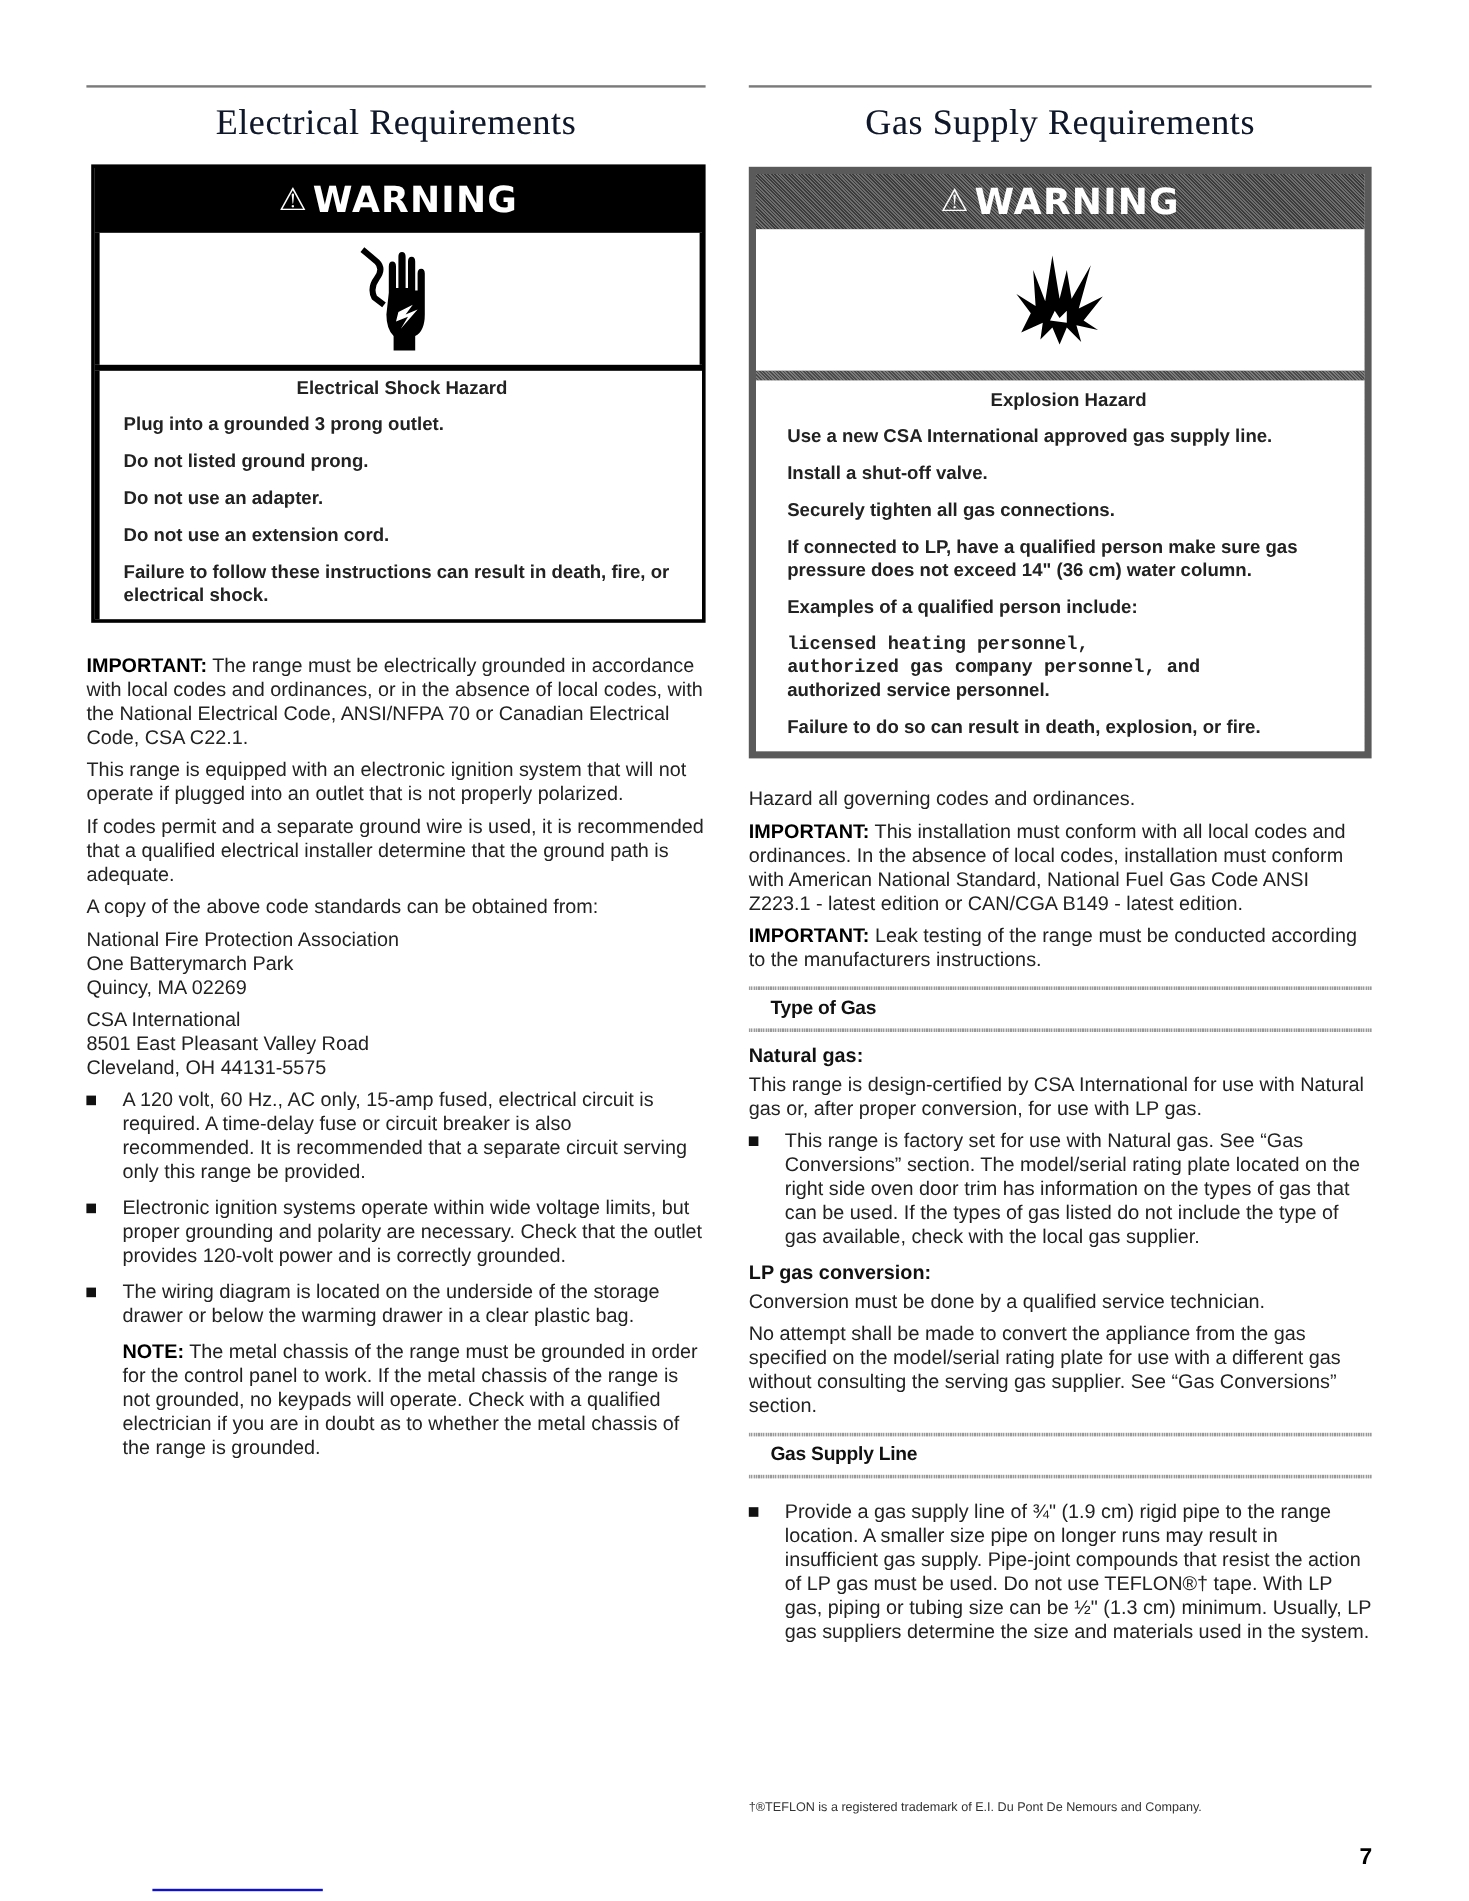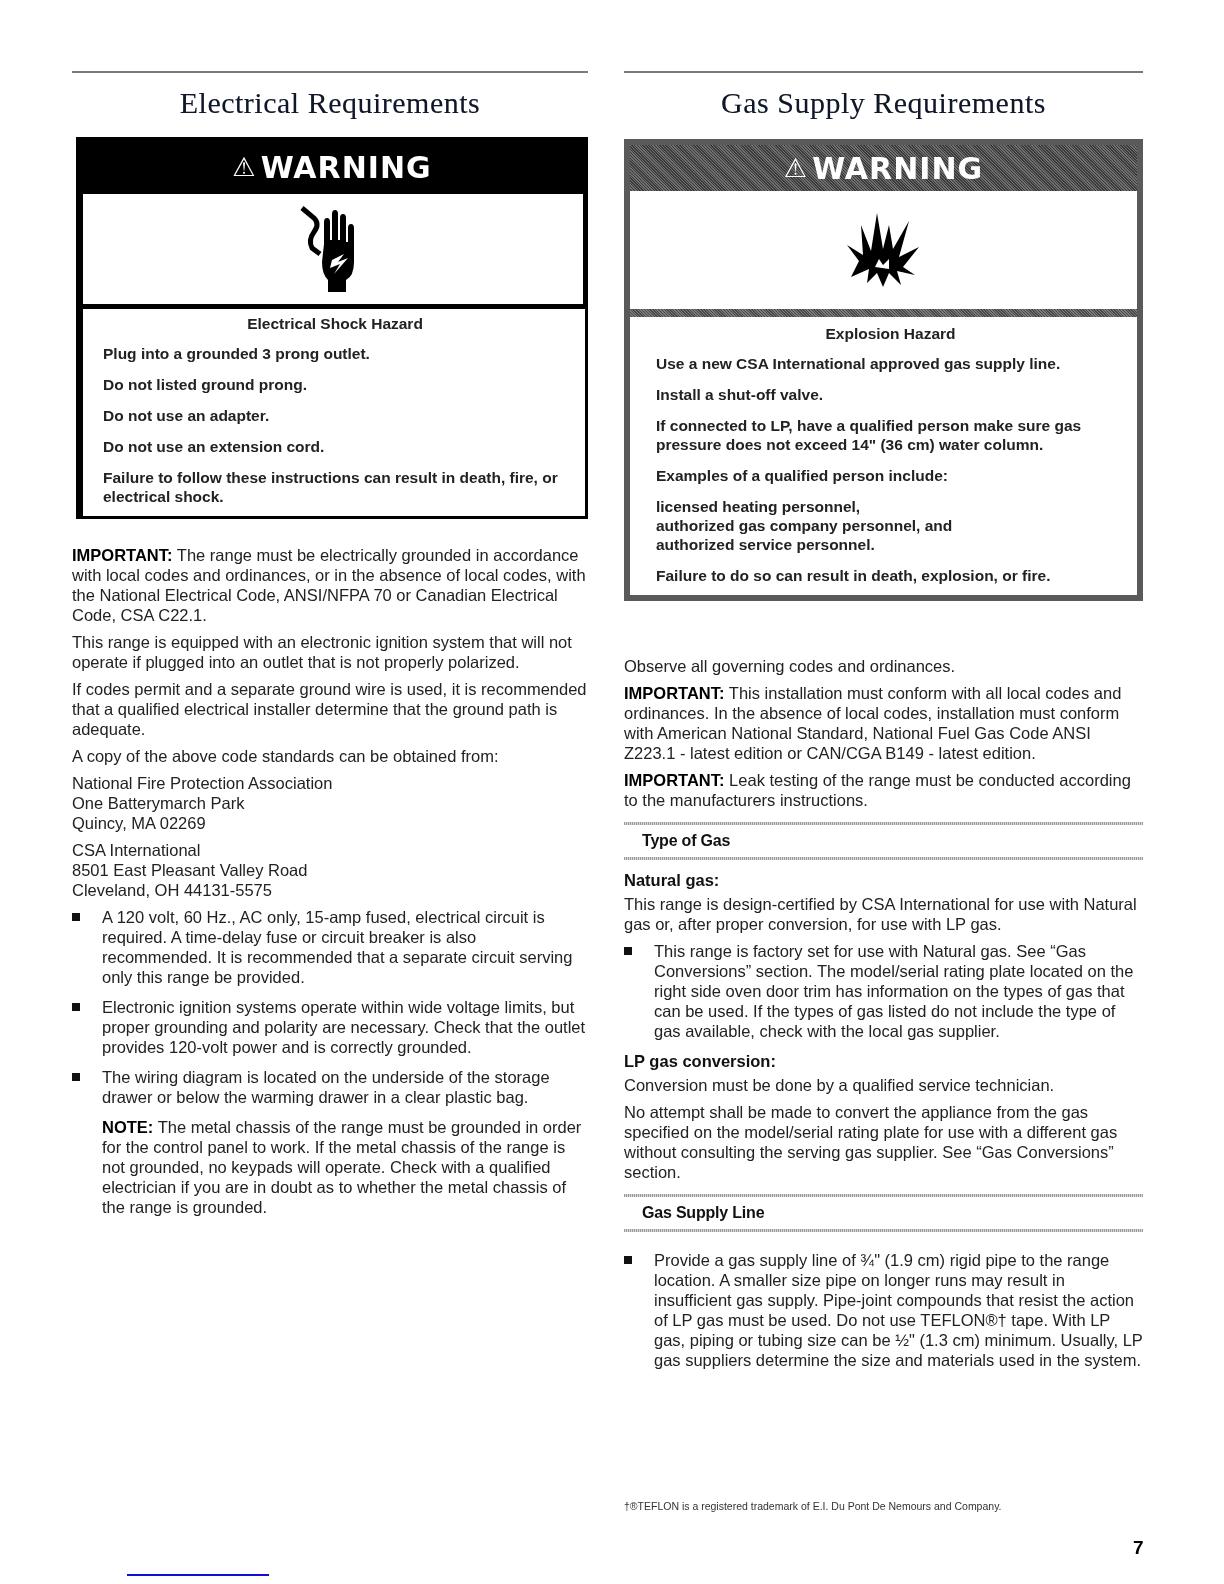--- a/index.html
+++ b/index.html
@@ -32,21 +32,21 @@
   .warn-body p { font-weight: bold; font-size: 15.5px; line-height: 19px; margin-bottom: 12px; color: #222; }
   .warn-body p:last-child { margin-bottom: 0; }
 
   
   .warn.gray { border: 6px solid #5a5a5a;
     background-image: repeating-linear-gradient(45deg, #6a6a6a 0 1px, #4a4a4a 1px 2px); }
   .warn.gray .warn-head { background: repeating-linear-gradient(45deg, #6e6e6e 0 1px, #3c3c3c 1px 2px); height: 46px; }
   .warn.gray .warn-icon-area { background: #fff; border: none; height: 118px; }
   .warn.gray .warn-sep { height: 8px; background: repeating-linear-gradient(45deg, #7a7a7a 0 1px, #4a4a4a 1px 2px); }
   .warn.gray .warn-body { background: #fff; border: none; padding: 8px 12px 10px 26px; }
-  .warn.gray .warn-body p.tight { margin-bottom: 0; }
+  .warn.gray .warn-body p.tight { margin-bottom: 0; font-family: Liberation Mono, monospace; }
 
   .text { position: absolute; left: 0; right: 0; font-size: 16.5px; line-height: 20px; color: #222; }
   .text p { margin-bottom: 7px; }
   .text b { font-weight: bold; color: #000000; }
   .center { }
   .addr { margin-bottom: 7px; }
 
   .bullet { position: relative; padding-left: 30px; margin-bottom: 10px; }
   .bullet::before { content: ""; position: absolute; left: 0; top: 6px; width: 8px; height: 8px; background: #111; }
   .indent { padding-left: 30px; }
@@ -126,31 +126,32 @@
       <svg width="90" height="90" viewBox="0 0 90 90">
         <path d="M20 56 L8 40 L24 50 L22 20 L32 46 L38 8 L44 44 L50 20 L54 44 L70 16 L60 52 L80 42 L64 62 L76 70 L58 66 L62 80 L50 68 L44 82 L38 68 L28 78 L30 64 L12 72 Z" fill="#000"></path>
         <path d="M36 62 L40 54 L44 60 L50 54 L50 64 Z" fill="#fff"></path>
       </svg>
     </div>
     <div class="warn-sep"></div>
     <div class="warn-body">
       <div class="hz">Explosion Hazard</div>
       <p>Use a new CSA International approved gas supply line.</p>
       <p>Install a shut-off valve.</p>
+      <p>Securely tighten all gas connections.</p>
       <p>If connected to LP, have a qualified person make sure gas pressure does not exceed 14" (36 cm) water column.</p>
       <p>Examples of a qualified person include:</p>
       <p class="tight">licensed heating personnel,</p>
       <p class="tight">authorized gas company personnel, and</p>
       <p>authorized service personnel.</p>
       <p>Failure to do so can result in death, explosion, or fire.</p>
     </div>
   </div>
 
   <div class="text" style="top:656px;">
-    <p>Observe all governing codes and ordinances.</p>
+    <p>Hazard all governing codes and ordinances.</p>
     <p><b>IMPORTANT:</b><span> This installation must conform with all local codes and ordinances. In the absence of local codes, installation must conform with American National Standard, National Fuel Gas Code ANSI Z223.1 - latest edition or CAN/CGA B149 - latest edition.</span></p>
     <p><b>IMPORTANT:</b><span> Leak testing of the range must be conducted according to the manufacturers instructions.</span></p>
 
     <div class="h-block">
       <div class="dither-rule"></div>
       <div class="h">Type of Gas</div>
       <div class="dither-rule"></div>
     </div>
 
     <div class="sub-head">Natural gas:</div>

